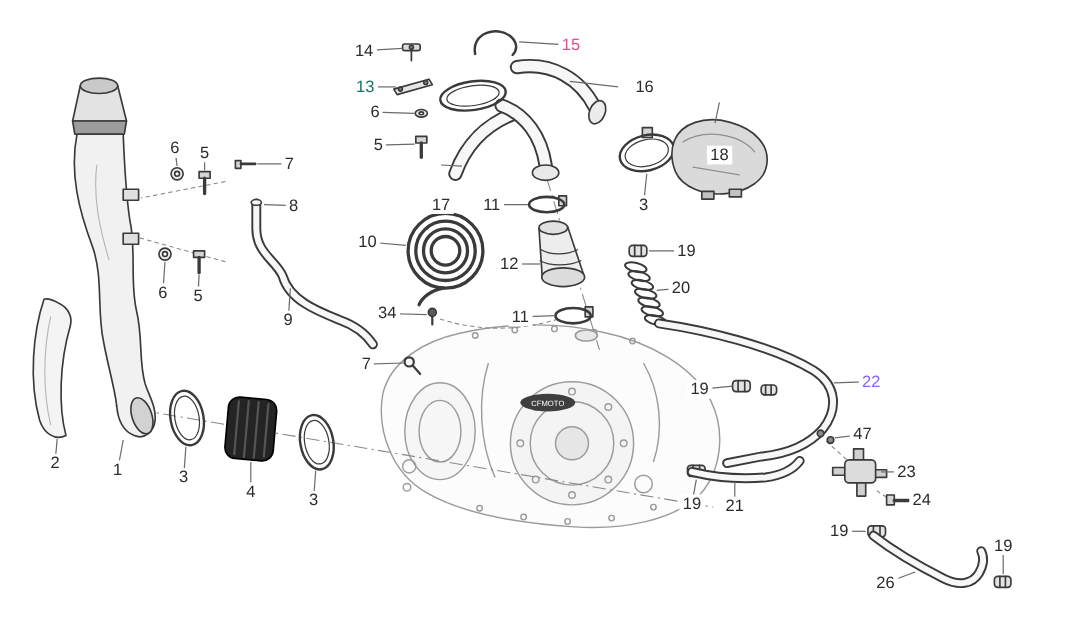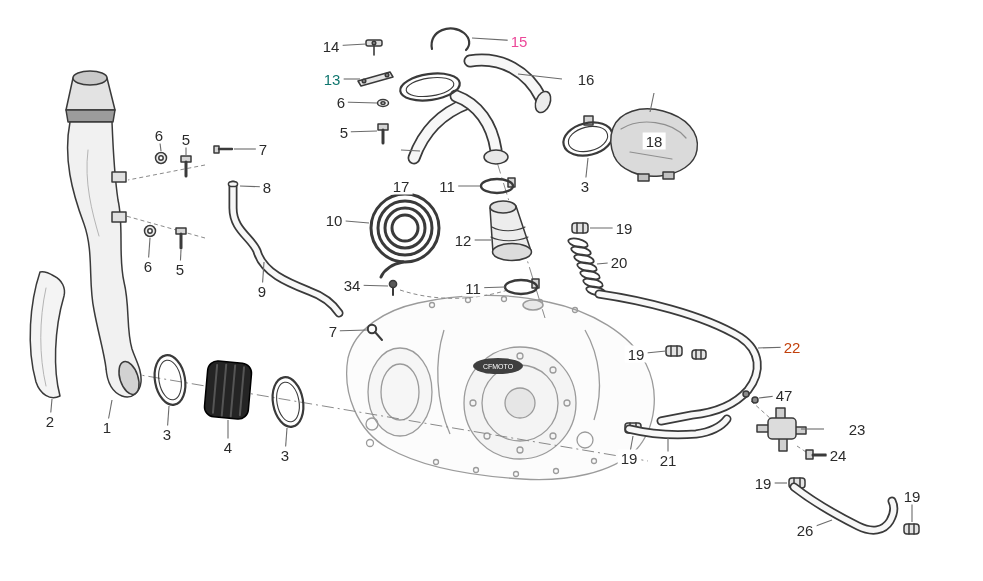--- a/index.html
+++ b/index.html
@@ -358,27 +358,27 @@
       <div class="callout" style="left: 334px; top: 220px; color: rgb(43, 43, 43);">10</div>
       <div class="callout" style="left: 463px; top: 240px; color: rgb(43, 43, 43);">12</div>
       <div class="callout" style="left: 624px; top: 228px; color: rgb(43, 43, 43);">19</div>
       <div class="callout" style="left: 619px; top: 262px; color: rgb(43, 43, 43);">20</div>
       <div class="callout" style="left: 148px; top: 266px; color: rgb(43, 43, 43);">6</div>
       <div class="callout" style="left: 180px; top: 269px; color: rgb(43, 43, 43);">5</div>
       <div class="callout" style="left: 262px; top: 291px; color: rgb(43, 43, 43);">9</div>
       <div class="callout" style="left: 352px; top: 285px; color: rgb(43, 43, 43);">34</div>
       <div class="callout" style="left: 473px; top: 288px; color: rgb(43, 43, 43);">11</div>
       <div class="callout" style="left: 333px; top: 331px; color: rgb(43, 43, 43);">7</div>
-      <div class="callout" style="left: 792px; top: 347px; color: #c2410c;">22</div>
+      <div class="callout" style="left: 792px; top: 347px; color: #8b5cf6;">22</div>
       <div class="callout" style="left: 636px; top: 354px; color: rgb(43, 43, 43);">19</div>
       <div class="callout" style="left: 784px; top: 395px; color: rgb(43, 43, 43);">47</div>
       <div class="callout" style="left: 50px; top: 421px; color: rgb(43, 43, 43);">2</div>
       <div class="callout" style="left: 107px; top: 427px; color: rgb(43, 43, 43);">1</div>
       <div class="callout" style="left: 167px; top: 434px; color: rgb(43, 43, 43);">3</div>
-      <div class="callout" style="left: 824px; top: 429px; color: rgb(43, 43, 43); margin-left: 33px;">23</div>
+      <div class="callout" style="left: 824px; top: 429px; color: rgb(43, 43, 43);">23</div>
       <div class="callout" style="left: 228px; top: 447px; color: rgb(43, 43, 43);">4</div>
       <div class="callout" style="left: 285px; top: 455px; color: rgb(43, 43, 43);">3</div>
       <div class="callout" style="left: 838px; top: 455px; color: rgb(43, 43, 43);">24</div>
       <div class="callout" style="left: 629px; top: 458px; color: rgb(43, 43, 43);">19</div>
       <div class="callout" style="left: 668px; top: 460px; color: rgb(43, 43, 43);">21</div>
       <div class="callout" style="left: 763px; top: 483px; color: rgb(43, 43, 43);">19</div>
       <div class="callout" style="left: 805px; top: 530px; color: rgb(43, 43, 43);">26</div>
       <div class="callout" style="left: 912px; top: 496px; color: rgb(43, 43, 43);">19</div>
     </div>
 

